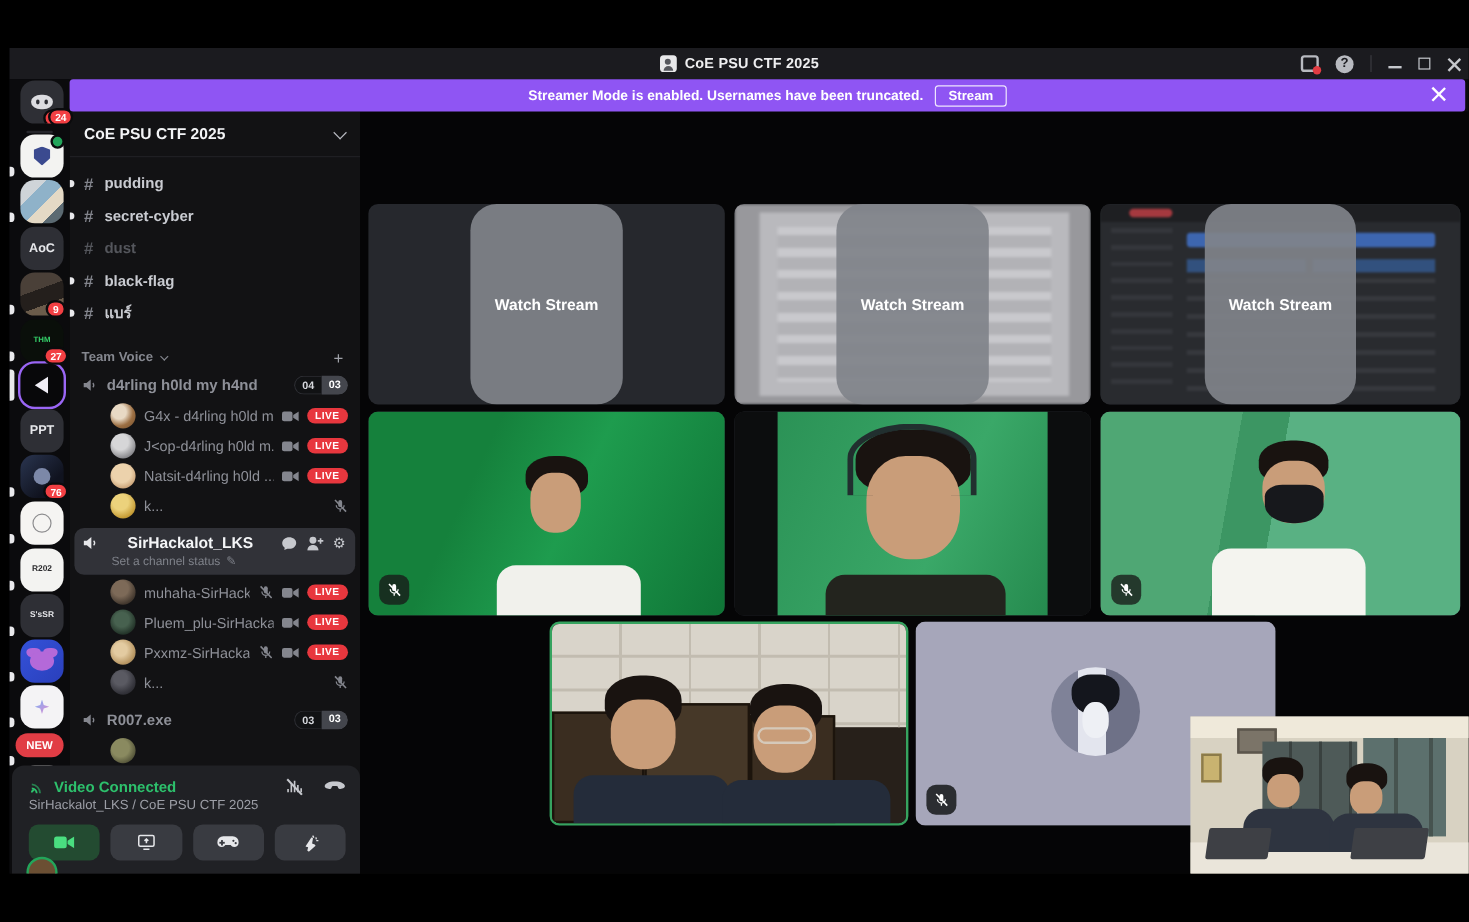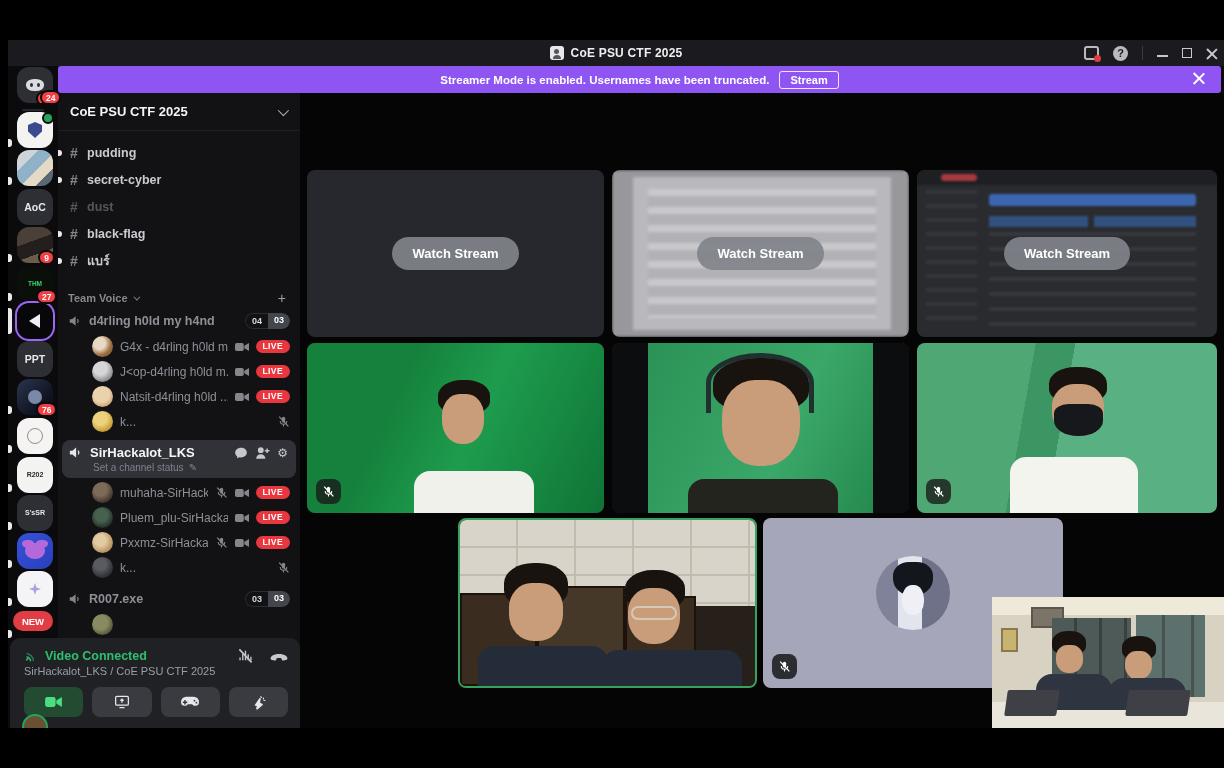--- a/index.html
+++ b/index.html
@@ -112,41 +112,41 @@
   .avatar { width:21px; height:21px; border-radius:50%; flex:none; }
   .urow .uname { color:#8e9098; font-size:12px; flex:1; white-space:nowrap; overflow:hidden; }
   .urow .uname.bright { color:#eceded; font-weight:600; }
   .live { background:#e8373e; color:#fff; font-size:8.5px; font-weight:800; letter-spacing:.4px;
     border-radius:9px; padding:2.5px 7px; line-height:1; }
   .meow { background:#232428; border-radius:4px; padding:1.5px 5px; display:flex; gap:3px; align-items:center; }
   .meow .h { color:#c9a2ff; font-size:9px; } .meow .t { color:#e9eaec; font-size:9px; font-weight:800; }
   .ico { flex:none; display:flex; align-items:center; justify-content:center; color:#84868e; }
   .sel-voice { margin:6px 4px 2px 4px; background:#313238; border-radius:8px; padding:5px 8px 5px 6px; }
   .sel-voice .top { display:flex; align-items:center; gap:7px; }
-  .sel-voice .vname { color:#f4f5f7; font-size:13px; font-weight:700; flex:1; }
+  .sel-voice .vname { color:#f4f5f7; font-size:13px; font-weight:700; flex:1;text-align:center; }
   .sel-voice .hint { color:#7f828a; font-size:10px; margin:2px 0 0 25px; display:flex; gap:5px; align-items:center; }
   .sel-voice .top .ico { color:#c6c8cd; }
   .gear-txt { font-size:12px; color:#c6c8cd; }
 
   
   .user-panel { position:absolute; left:2px; bottom:0; width:290px; top:598px; background:#202125;
     border-radius:10px 10px 0 0; z-index:8; padding:10px 12px 0 14px; overflow:hidden; }
-  .up-row1 { display:flex; align-items:flex-end; gap:6px; }
+  .up-row1 { display:flex; align-items:center; gap:6px; }
   .up-status { color:#2dc06c; font-size:12.5px; font-weight:700; flex:1; }
   .up-row2 { color:#9c9ea6; font-size:11px; margin-top:2px; }
   .up-actions { display:flex; gap:9px; margin-top:10px; }
   .up-btn { flex:1; height:30px; border-radius:8px; background:#393b41; display:flex; align-items:center; justify-content:center; }
   .up-btn.cam { background:#234b31; }
   .partial-avatar { position:absolute; left:12px; bottom:-12px; width:26px; height:26px; border-radius:50%;
     background:#6b4f33; border:2px solid #23a55a; }
 
   
   .main { position:absolute; left:292px; top:53px; right:0; bottom:0; background:#050506; }
   .tile { position:absolute; border-radius:8px; overflow:hidden; background:#26282d; }
-  .watch-wrap { position:absolute; inset:0; display:flex; align-items:center; justify-content:center; z-index:4; }
+  .watch-wrap { position:absolute; inset:0; display:flex; justify-content:center; z-index:4; }
   .watch-btn { background:rgba(128,131,138,.92); color:#fff; font-size:13px; font-weight:700;
     padding:9px 20px; border-radius:22px; border:none; cursor:pointer; }
   .mute-badge { position:absolute; left:9px; bottom:9px; width:25px; height:25px; border-radius:8px;
     background:rgba(24,26,24,.78); display:flex; align-items:center; justify-content:center; z-index:5; }
 
   
   .ss-light { position:absolute; inset:0; background:#98989c; filter:blur(1.5px); }
   .ss-light .doc { position:absolute; left:7%; top:4%; right:6%; bottom:4%; background:#b9b9bd; }
   .ss-light .doc::before { content:""; position:absolute; inset:8% 6%;
     background:repeating-linear-gradient(180deg,#c9c9cd 0 7px,#b2b2b6 7px 18px); }

